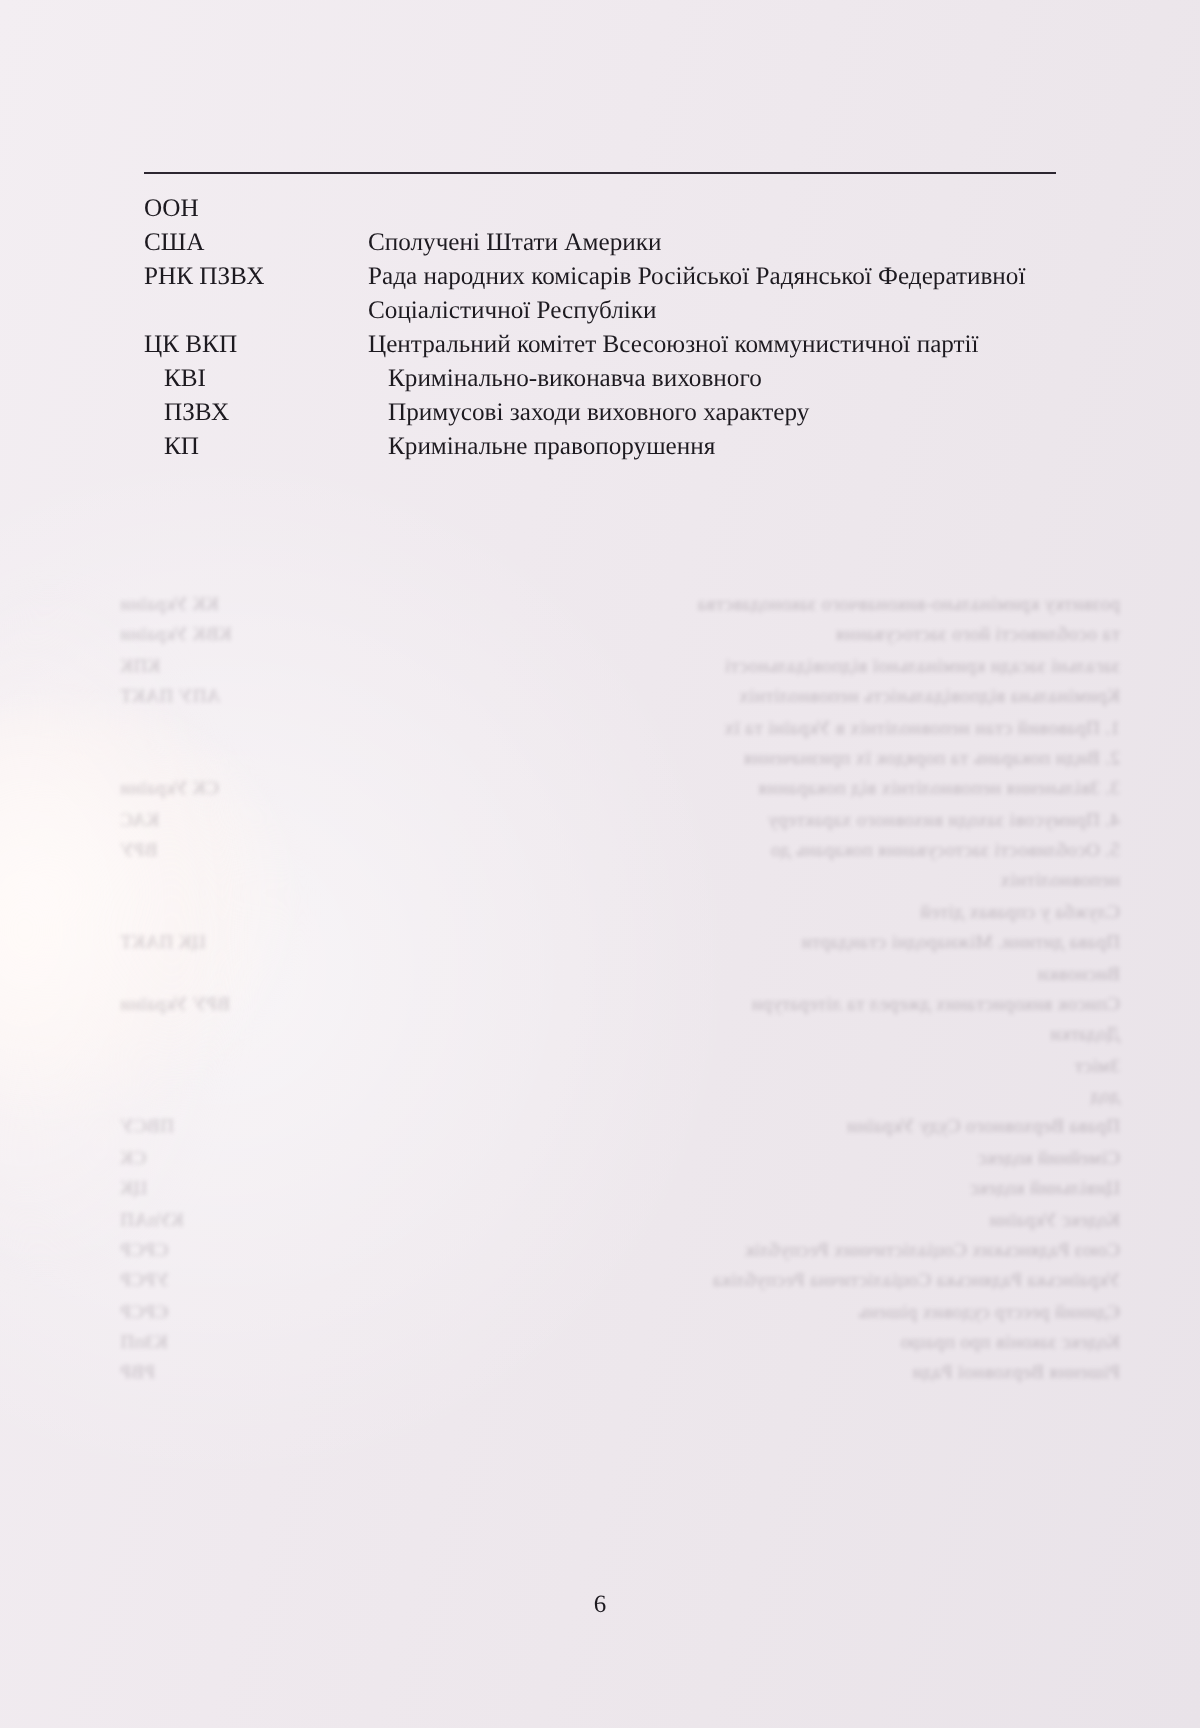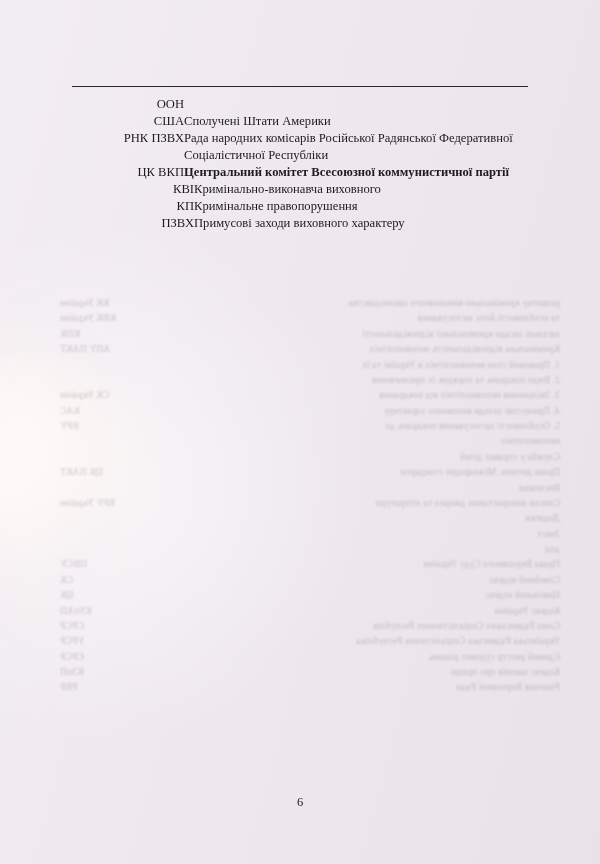--- a/index.html
+++ b/index.html
@@ -93,33 +93,32 @@
     line-height: 16.2px;
   }
   .abbr-row {
     display: flex;
     align-items: flex-start;
     margin-bottom: 1px;
   }
   .abbr-key {
     width: 112px;
     flex: 0 0 112px;
-    text-align: right;
+    text-align: left;
     white-space: pre;
   }
   .abbr-key.indent {
     padding-left: 10px;
   }
   .abbr-val {
     flex: 1 1 auto;
   }
   .abbr-val.justify {
     text-align: justify;
     text-align-last: left;
-    font-weight: bold;
   }
 
   .page-number {
     position: absolute;
     left: 0;
     right: 0;
     top: 795px;
     text-align: center;
     font-size: 12.5px;
     color: #1d1a20;
@@ -256,24 +255,24 @@
       </div>
       <div class="abbr-row">
         <div class="abbr-key">ЦК ВКП</div>
         <div class="abbr-val justify">Центральний комітет Всесоюзної коммунистичної партії</div>
       </div>
       <div class="abbr-row">
         <div class="abbr-key indent">КВІ</div>
         <div class="abbr-val">Кримінально-виконавча виховного</div>
       </div>
       <div class="abbr-row">
+        <div class="abbr-key indent">ПЗВХ</div>
+        <div class="abbr-val">Примусові заходи виховного характеру</div>
+      </div>
+      <div class="abbr-row">
         <div class="abbr-key indent">КП</div>
         <div class="abbr-val">Кримінальне правопорушення</div>
       </div>
-      <div class="abbr-row">
-        <div class="abbr-key indent">ПЗВХ</div>
-        <div class="abbr-val">Примусові заходи виховного характеру</div>
-      </div>
     </div>
 
   <div class="page-number">6</div>
 
 </div>
 
 </body></html>

